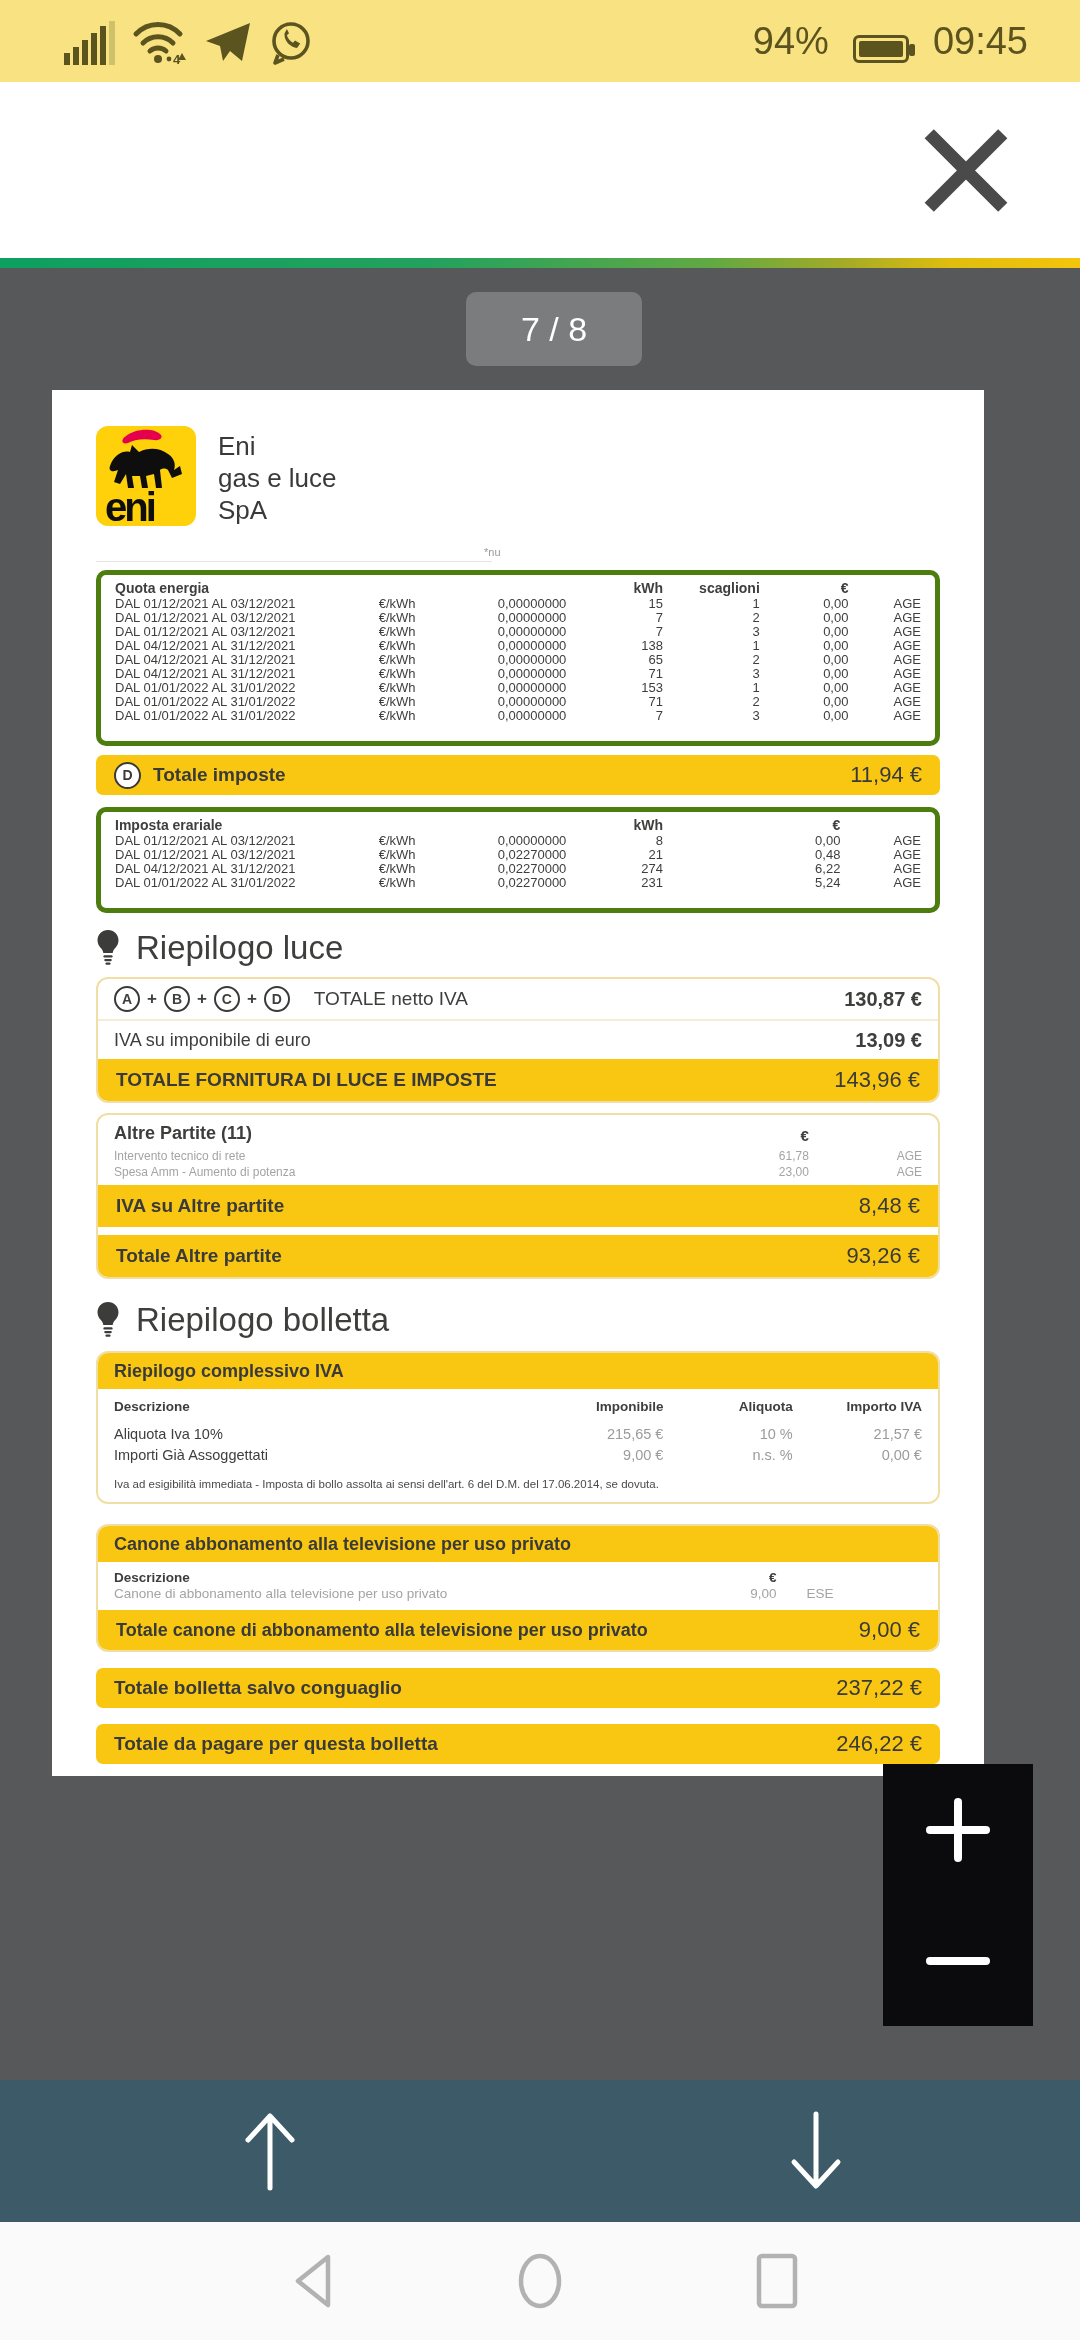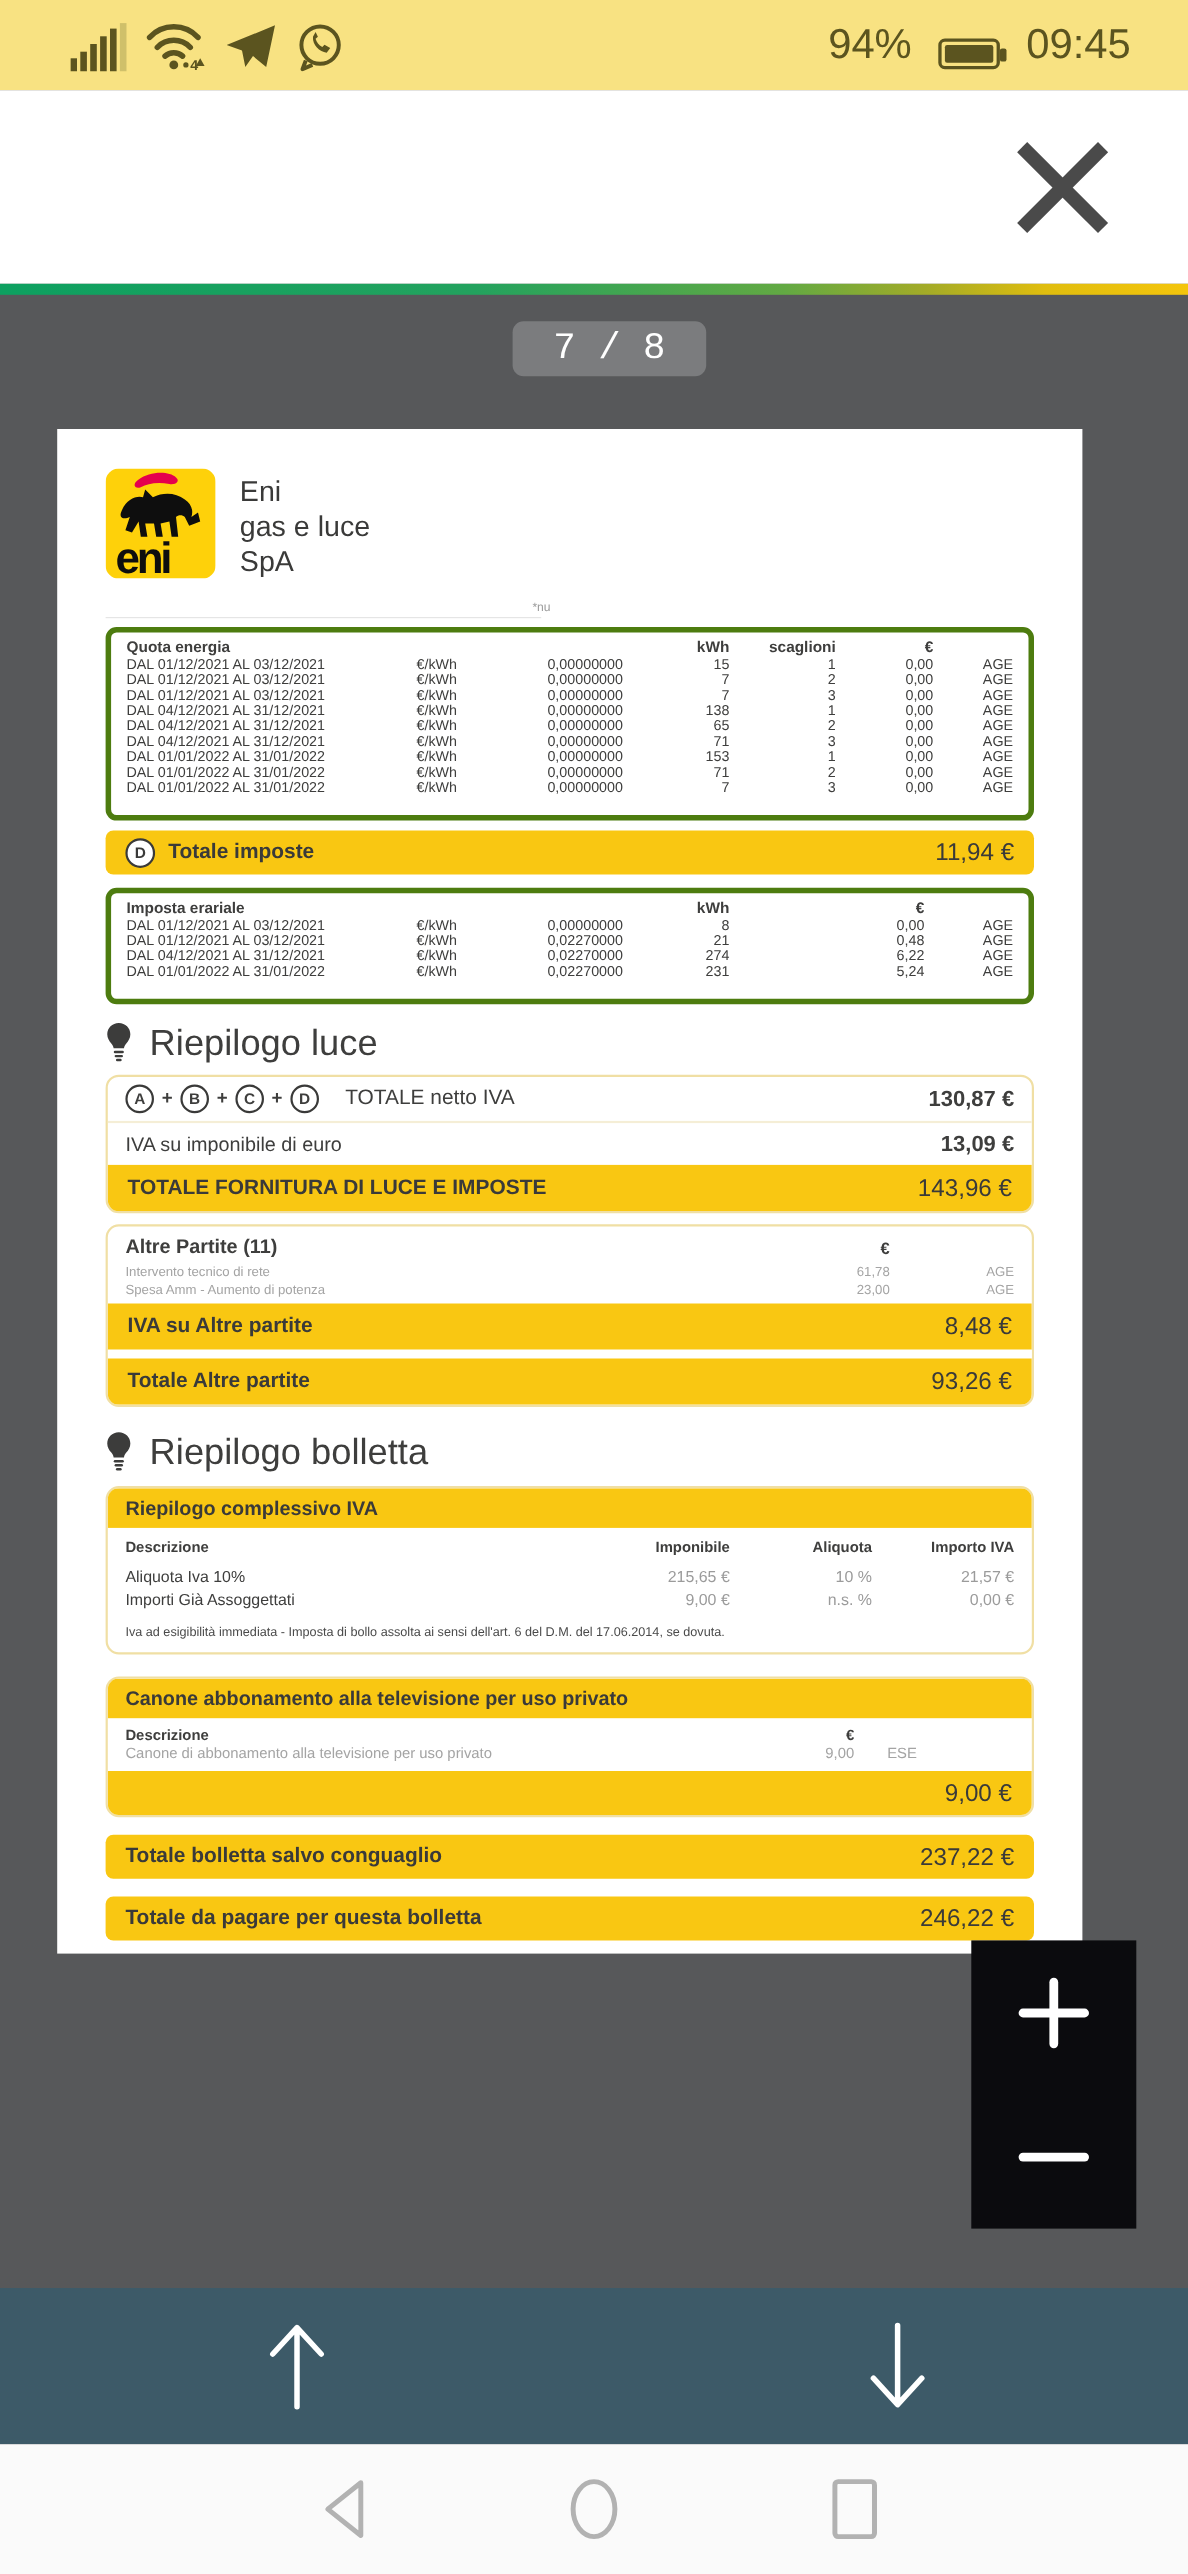--- a/index.html
+++ b/index.html
@@ -20,22 +20,22 @@
   .app-header { position:absolute; top:82px; left:0; width:1080px; height:176px; background:#ffffff; }
   .close-x { position:absolute; top:34px; right:58px; width:110px; height:110px; cursor:pointer; }
   .close-x::before, .close-x::after { content:""; position:absolute; left:2px; top:48px; width:104px; height:13px; background:#4a4a4a; }
   .close-x::before { transform:rotate(45deg); }
   .close-x::after  { transform:rotate(-45deg); }
   .header-divider { position:absolute; top:258px; left:0; width:1080px; height:10px;
     background:linear-gradient(90deg,#0da060 0%,#23a25e 40%,#62a943 66%,#a3ab27 78%,#e0bd0e 88%,#f4c50c 100%); }
 
   
   .viewer { position:absolute; top:268px; left:0; width:1080px; height:1812px; }
-  .page-badge { position:absolute; top:24px; left:466px; width:176px; height:50px; background:#7b7c7e;
-    border-radius:10px; color:#fff; font-size:34px; display:flex; align-items:center; justify-content:center;font-family:Liberation Mono, monospace; }
+  .page-badge { position:absolute; top:24px; left:466px; width:176px; height:74px; background:#7b7c7e;
+    border-radius:10px; color:#fff; font-size:34px; display:flex; align-items:center; justify-content:center; }
 
   
   .document { position:absolute; top:122px; left:52px; width:932px; height:1386px; background:#ffffff;
     padding:0 44px; overflow:hidden; color:#3e3e3d; }
 
   .logo-row { display:flex; margin-top:36px; height:104px; position:relative; }
   .logo-svg { flex:0 0 100px; }
   .logo-text { margin-left:22px; font-size:26px; line-height:32px; color:#3a3a39; padding-top:4px; }
   .logo-note { position:absolute; left:388px; bottom:-28px; font-size:11px; color:#9a9a9a; }
   .logo-rule { position:absolute; left:0; bottom:-32px; width:396px; border-top:1px solid #e3e3e3; }
@@ -465,20 +465,21 @@
           <span></span>
         </div>
 
           <div class="gc gc-row">
             <span>Canone di abbonamento alla televisione per uso privato</span>
             <span class="c-right">9,00</span>
             <span class="code">ESE</span>
           </div>
 
         <div class="band inner-band canone-band">
+          <span class="b-label" style="font-size:18px;">Totale canone di abbonamento alla televisione per uso privato</span>
           <span class="b-amount">9,00 €</span>
         </div>
       </div>
 
       <div class="band band-standalone">
         <span class="b-label">Totale bolletta salvo conguaglio</span>
         <span class="b-amount">237,22 €</span>
       </div>
       <div class="band band-standalone">
         <span class="b-label">Totale da pagare per questa bolletta</span>

